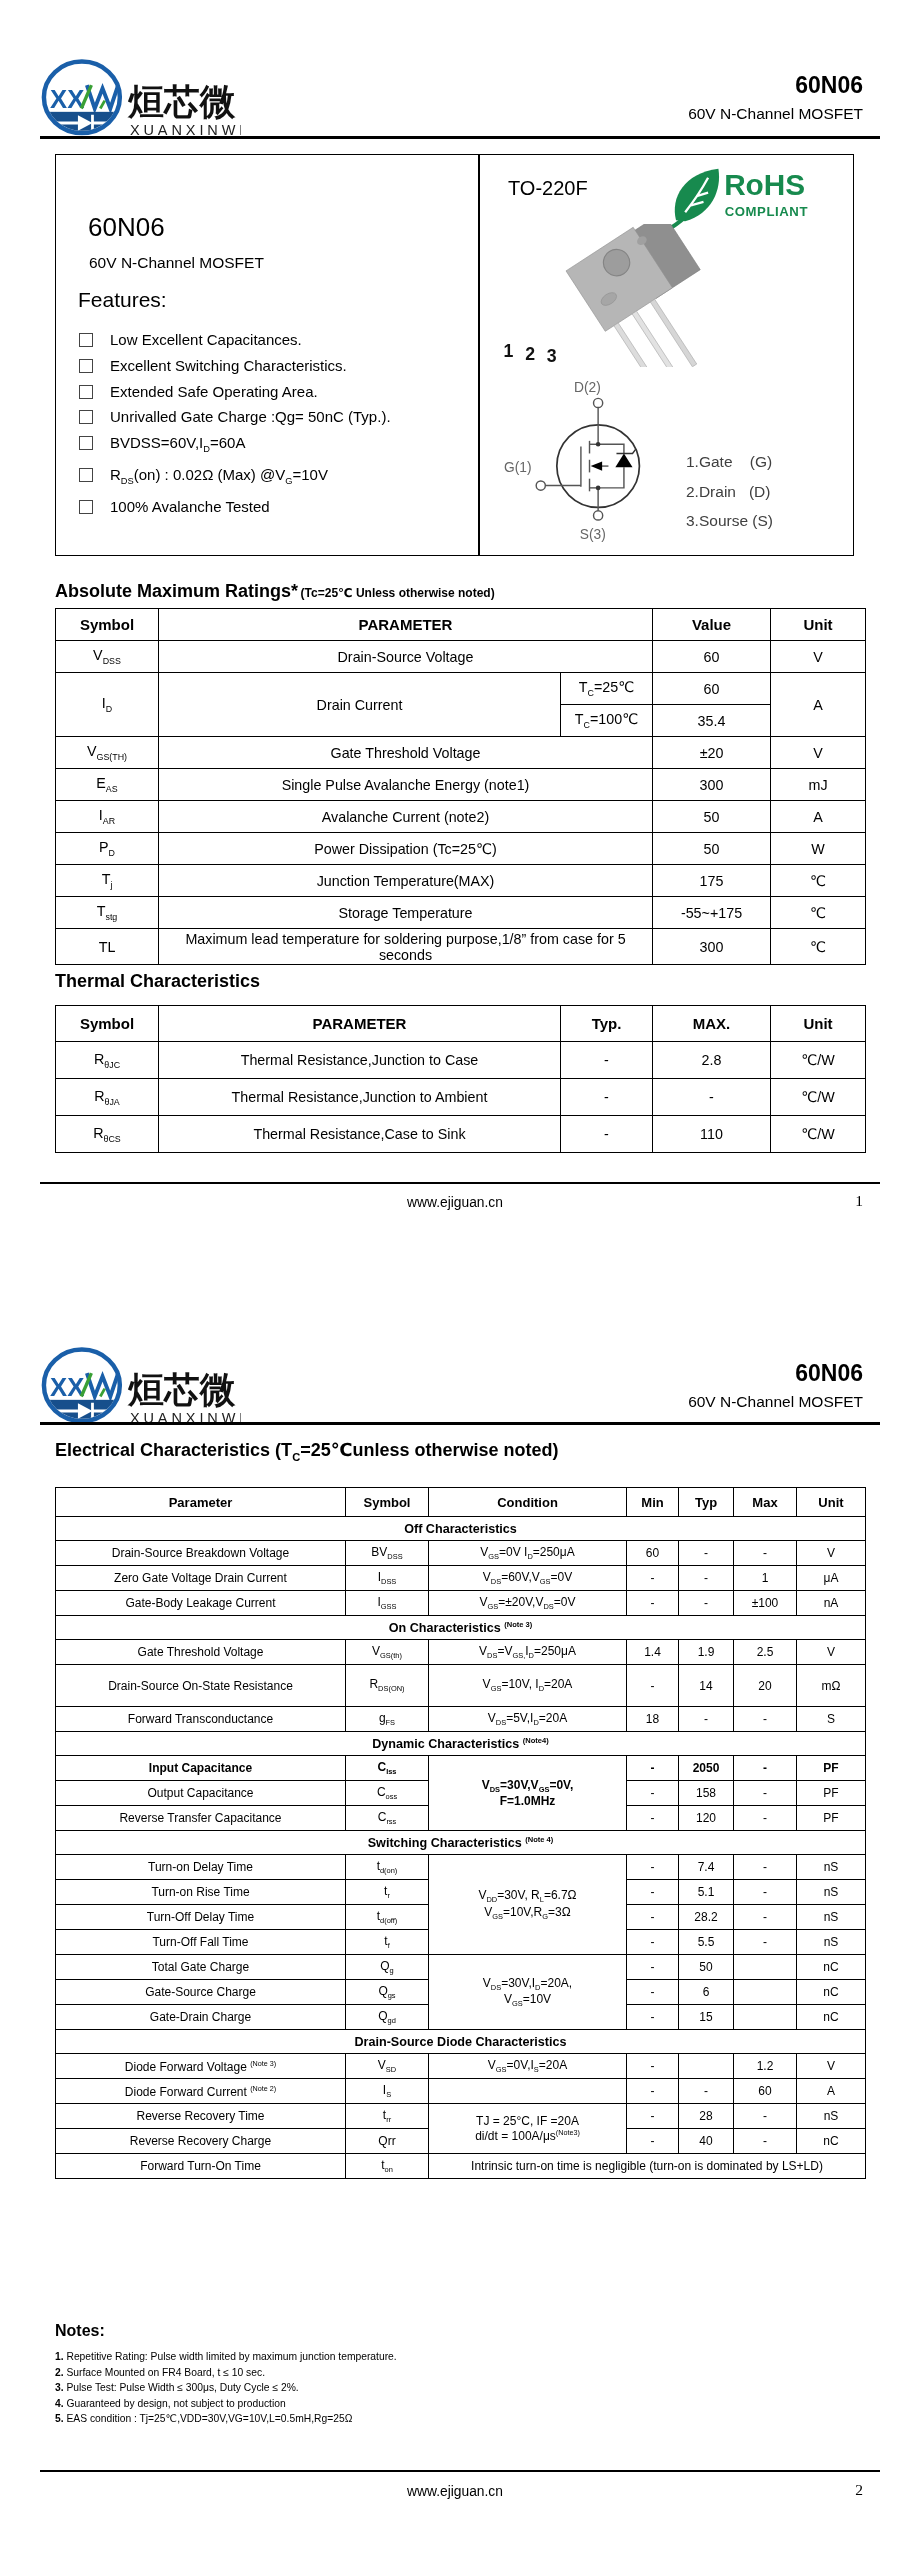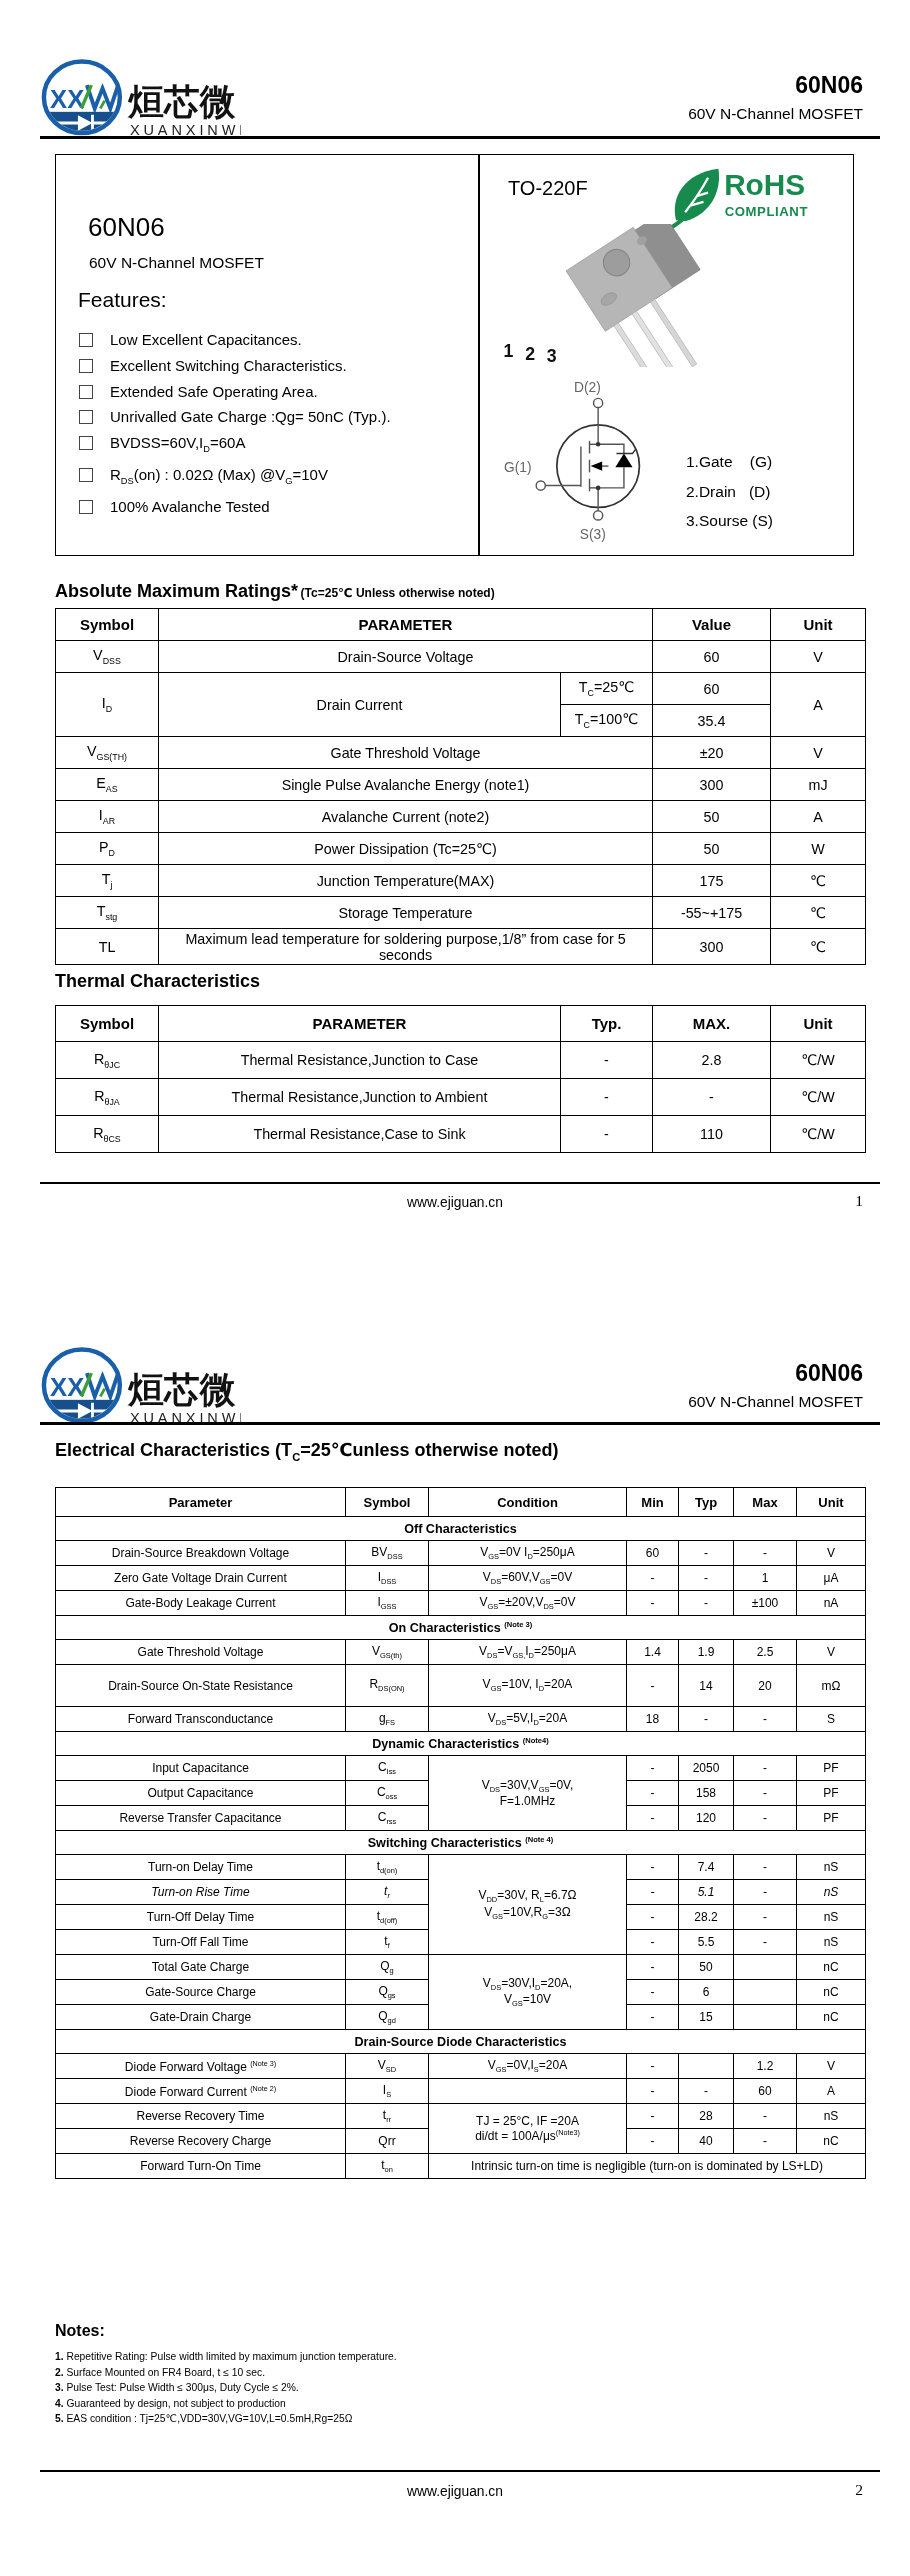--- a/index.html
+++ b/index.html
@@ -28,21 +28,21 @@
   table.p1 td{font-size:14.3px;}
   table.p1 td.hd{font-size:15px;font-weight:bold;}
   table.p2 td{font-size:12px;}
   table.p2 td.hd{font-size:13px;font-weight:bold;}
   td.l{text-align:left;padding-left:6.9px;}
   td.sec{text-align:left;font-weight:bold;font-size:12.6px !important;padding-left:5.7px;}
   sub{font-size:62%;}
   sup{font-size:60%;}
   .footer-url{position:absolute;left:0;width:910px;text-align:center;font-size:13.8px;}
   .footer-pg{position:absolute;right:47px;font-size:15.5px;font-family:"Liberation Serif",serif;}
-  .legend{position:absolute;left:686px;top:453px;font-size:15.5px;color:#000000;}
+  .legend{position:absolute;left:686px;top:453px;font-size:15.5px;color:#404040;}
   .legend div{margin-bottom:11.5px;white-space:pre;}
   .notes-title{position:absolute;left:55px;font-size:16px;font-weight:bold;}
   .notes{position:absolute;left:55px;font-size:10.3px;line-height:15.5px;}
   .notes div b{font-weight:bold;}
 </style>
 </head>
 <body>
 
 <div class="sheet">
 
@@ -414,21 +414,21 @@
             <td>g<sub>FS</sub></td>
             <td>V<sub>DS</sub>=5V,I<sub>D</sub>=20A</td>
             <td>18</td>
             <td>-</td>
             <td>-</td>
             <td>S</td>
           </tr>
           <tr style="height: 24px;">
             <td colspan="7" class="sec">Dynamic Characteristics <sup>(Note4)</sup></td>
           </tr>
-          <tr style="height: 25px;">
+          <tr style="height: 25px; font-weight: bold;">
             <td class="l">Input Capacitance</td>
             <td>C<sub>Iss</sub></td>
             <td rowspan="3">V<sub>DS</sub>=30V,V<sub>GS</sub>=0V,<br>F=1.0MHz</td>
             <td>-</td>
             <td>2050</td>
             <td>-</td>
             <td>PF</td>
           </tr>
           <tr style="height: 25px;">
             <td class="l">Output Capacitance</td>
@@ -451,21 +451,21 @@
           </tr>
           <tr style="height: 25px;">
             <td class="l">Turn-on Delay Time</td>
             <td>t<sub>d(on)</sub></td>
             <td rowspan="4">V<sub>DD</sub>=30V, R<sub>L</sub>=6.7Ω<br>V<sub>GS</sub>=10V,R<sub>G</sub>=3Ω</td>
             <td>-</td>
             <td>7.4</td>
             <td>-</td>
             <td>nS</td>
           </tr>
-          <tr style="height: 25px; font-style: italic;">
+          <tr style="height: 25px;">
             <td class="l">Turn-on Rise Time</td>
             <td>t<sub>r</sub></td>
             <td>-</td>
             <td>5.1</td>
             <td>-</td>
             <td>nS</td>
           </tr>
           <tr style="height: 25px;">
             <td class="l">Turn-Off Delay Time</td>
             <td>t<sub>d(off)</sub></td>

